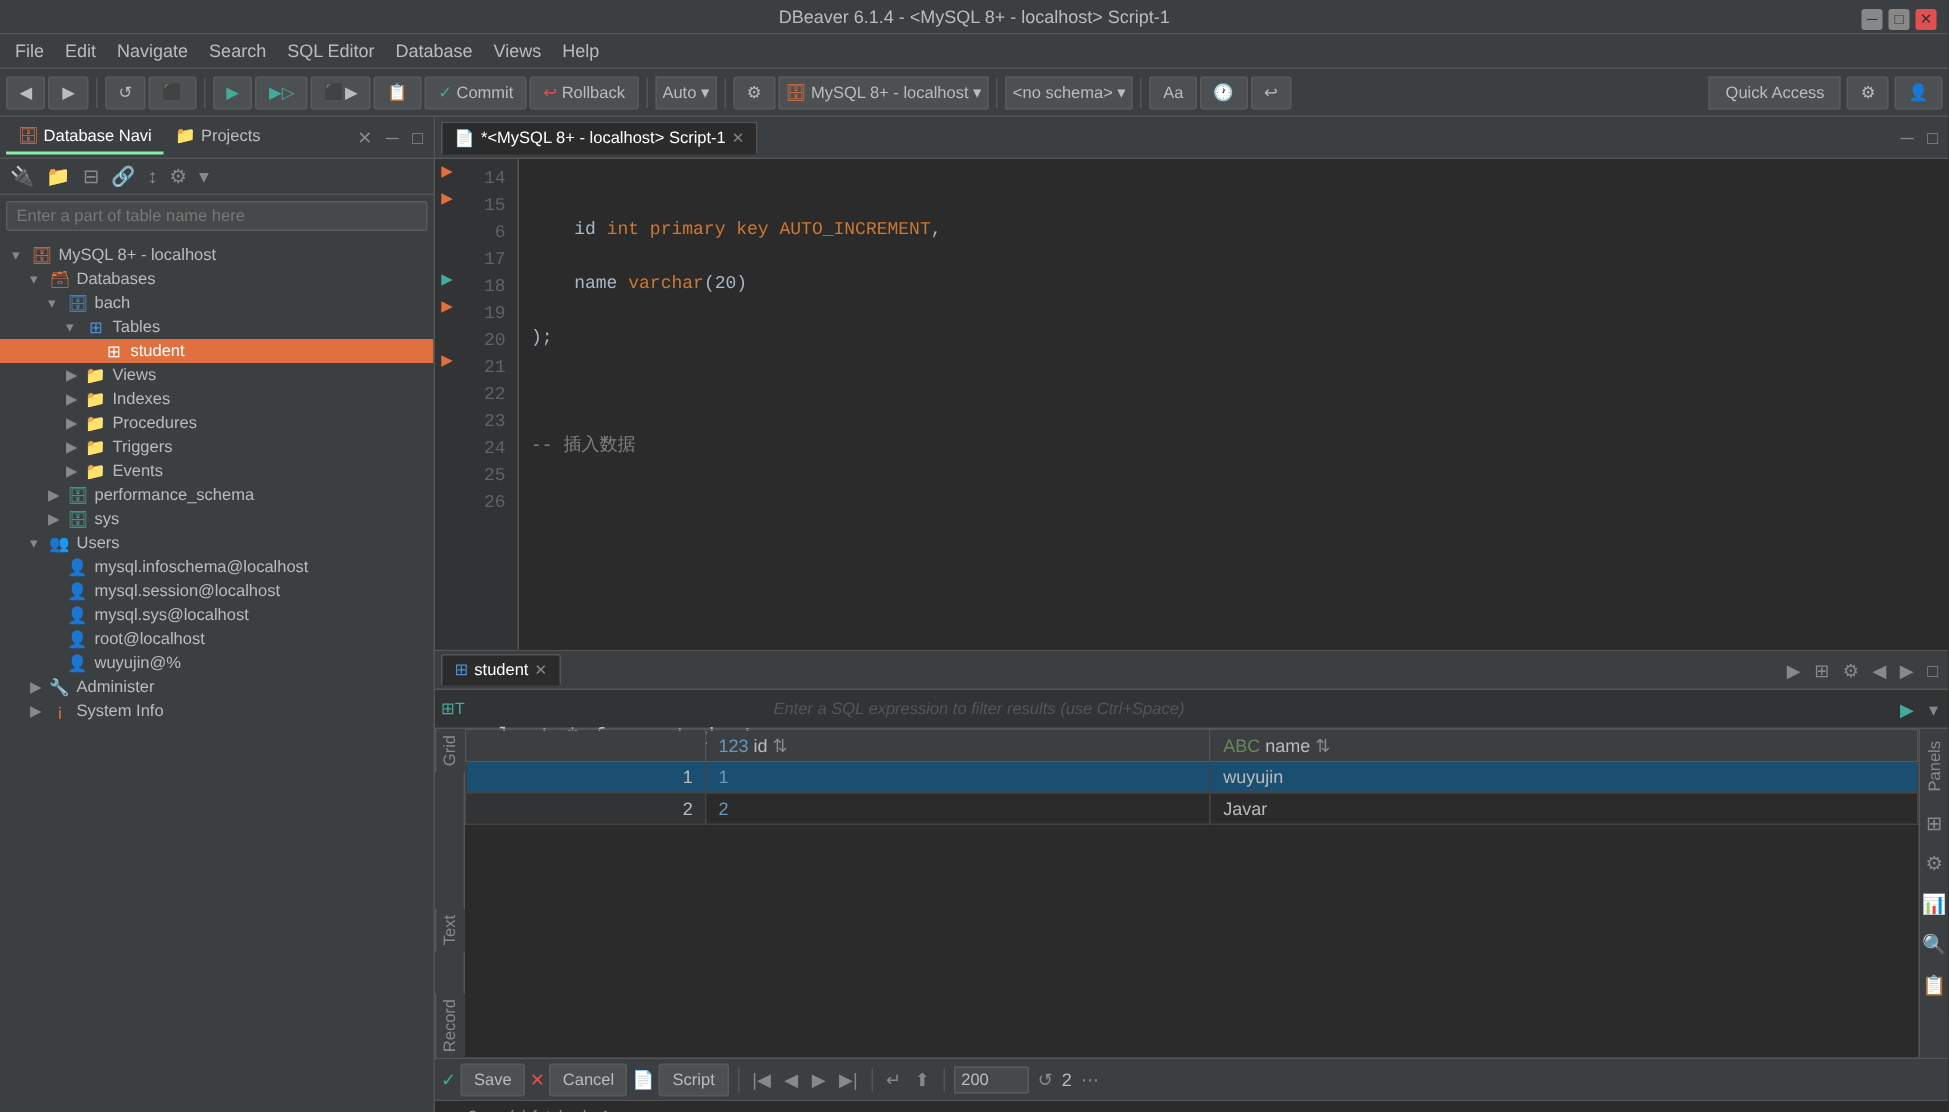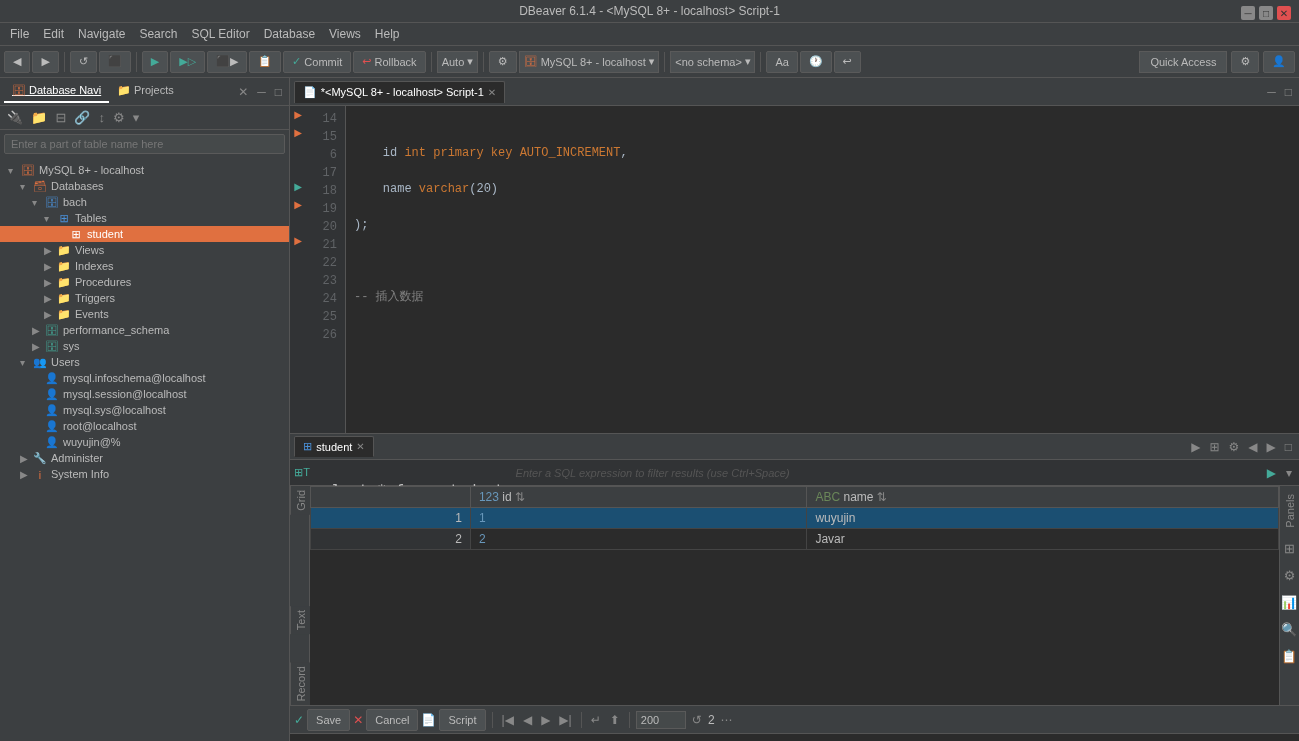--- a/index.html
+++ b/index.html
@@ -22,21 +22,21 @@
     
     
     #main { display: flex; height: calc(100vh - 64px); }
     
     
     #left-panel { width: 290px; background: #3c3f41; border-right: 1px solid #555; display: flex; flex-direction: column; flex-shrink: 0; }
     
     
     #panel-tabs { display: flex; align-items: center; background: #3c3f41; border-bottom: 1px solid #555; padding: 0 4px; height: 28px; }
     .panel-tab { color: #bbb; padding: 4px 8px; font-size: 11px; cursor: pointer; border-bottom: 2px solid transparent; }
-    .panel-tab.active { color: #fff; border-bottom: 2px solid #ffffff; text-decoration: underline; }
+    .panel-tab.active { color: #fff; border-bottom: 2px solid #86efac; }
     .panel-tab-icons { margin-left: auto; display: flex; gap: 3px; }
     .panel-icon { color: #888; cursor: pointer; font-size: 12px; padding: 1px 3px; }
     
     
     #db-nav { flex: 1; overflow-y: auto; padding: 4px 0; }
     #db-search { padding: 4px; }
     #db-search input { width: 100%; background: #45494a; border: 1px solid #5a5a5a; color: #bbb; padding: 3px 6px; font-size: 11px; border-radius: 2px; }
     #db-search input::placeholder { color: #777; }
     
     .nav-toolbar { display: flex; align-items: center; padding: 2px 4px; gap: 2px; border-bottom: 1px solid #555; }

